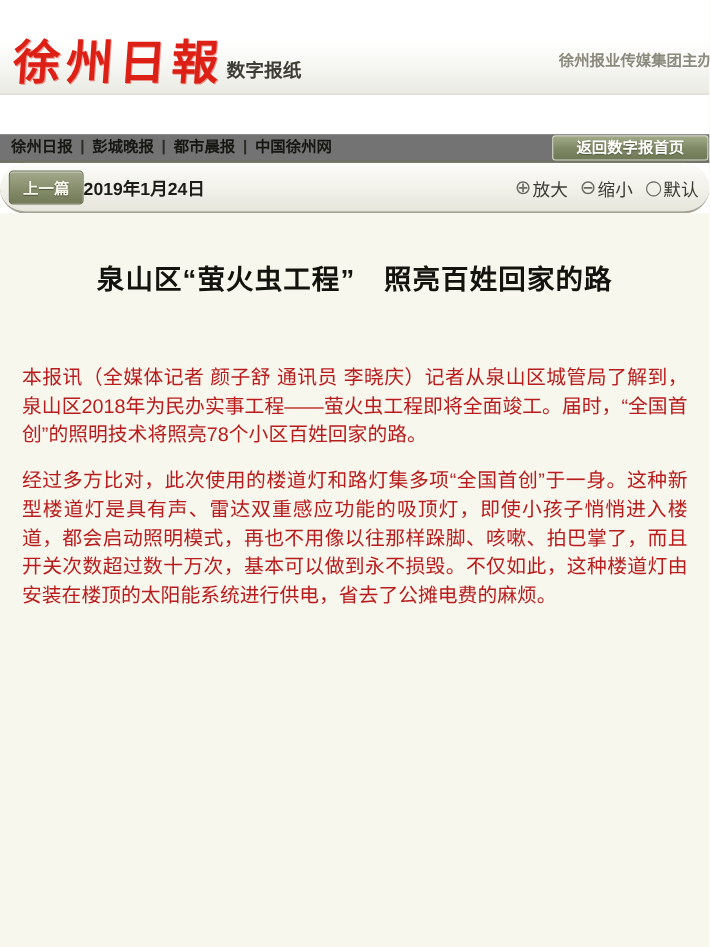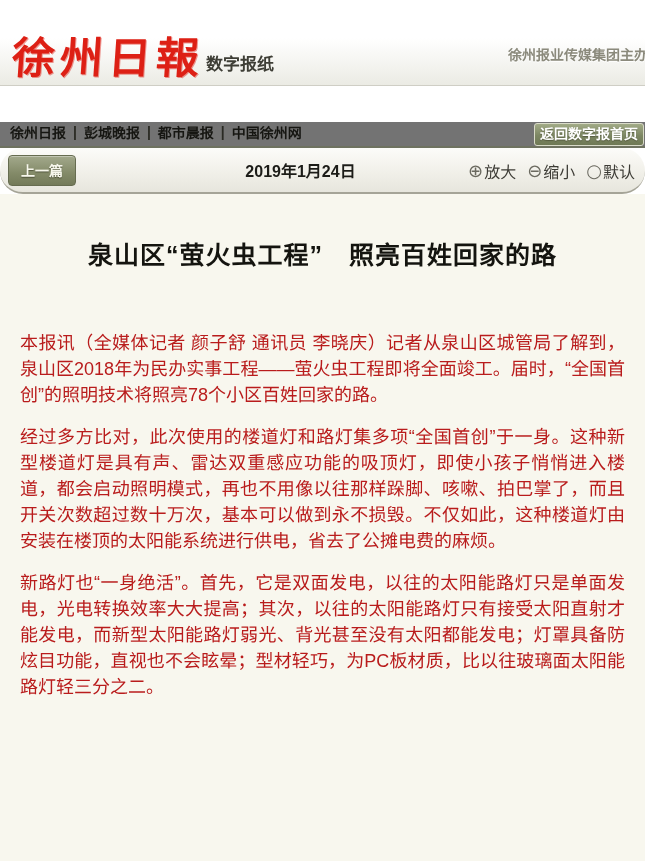--- a/index.html
+++ b/index.html
@@ -76,21 +76,21 @@
     display: flex;
     align-items: center;
   }
   .nav-link { cursor: pointer; white-space: nowrap; }
   .nav-sep { margin: 0 7px; color: #2a2a24; font-weight: bold; }
   .home-btn {
     position: absolute;
     right: 1px;
     top: 1px;
     height: 23px;
-    padding: 0 5px;
+    padding: 0 21px;
     background: linear-gradient(180deg, #a2ab87 0%, #7d8763 55%, #6f7955 100%);
     border: 1px solid #d9dbc9;
     border-radius: 3px;
     color: #ffffff;
     font-size: 14px;
     font-weight: bold;
     line-height: 21px;
     text-shadow: 0 1px 1px rgba(60,64,40,.6);
     cursor: pointer;
     white-space: nowrap;
@@ -115,21 +115,20 @@
     box-shadow: inset 0 1px 0 rgba(255,255,255,.35);
     color: #f7f7ec;
     font-size: 14px;
     font-weight: bold;
     text-shadow: 0 1px 1px rgba(50,54,32,.65);
     cursor: pointer;
     white-space: nowrap;
   }
   .toolbar-date {
     flex: 1;
-    text-align: center;
     font-size: 16px;
     font-weight: bold;
     color: #1c1c18;
     margin-right: 120px;
   }
   .zoom-controls {
     position: absolute;
     right: 10px;
     top: 0;
     height: 46px;
@@ -220,15 +219,14 @@
       <span>默认</span>
     </span>
   </div>
 </div>
 
 <div class="article">
   <h1 class="article-title">泉山区“萤火虫工程”　照亮百姓回家的路</h1>
   <div class="paragraphs">
       <p>本报讯（全媒体记者 颜子舒 通讯员 李晓庆）记者从泉山区城管局了解到，泉山区2018年为民办实事工程——萤火虫工程即将全面竣工。届时，“全国首创”的照明技术将照亮78个小区百姓回家的路。</p>
       <p>经过多方比对，此次使用的楼道灯和路灯集多项“全国首创”于一身。这种新型楼道灯是具有声、雷达双重感应功能的吸顶灯，即使小孩子悄悄进入楼道，都会启动照明模式，再也不用像以往那样跺脚、咳嗽、拍巴掌了，而且开关次数超过数十万次，基本可以做到永不损毁。不仅如此，这种楼道灯由安装在楼顶的太阳能系统进行供电，省去了公摊电费的麻烦。</p>
-      <p>新路灯也“一身绝活”。首先，它是双面发电，以往的太阳能路灯只是单面发电，光电转换效率大大提高；其次，以往的太阳能路灯只有接受太阳直射才能发电，而新型太阳能路灯弱光、背光甚至没有太阳都能发电；灯罩具备防炫目功能，直视也不会眩晕；型材轻巧，为PC板材质，比以往玻璃面太阳能路灯轻三分之二。</p>
     </div>
 </div>
 
 </body></html>

